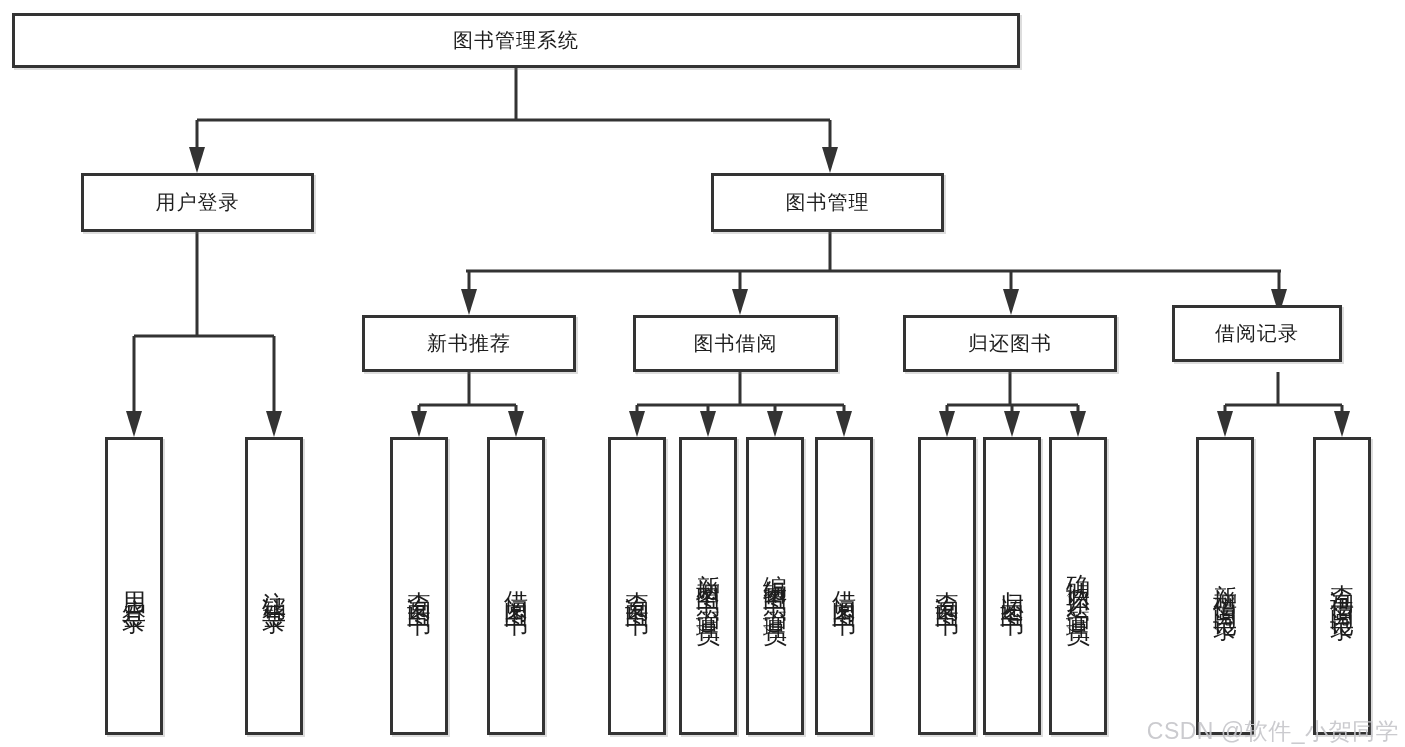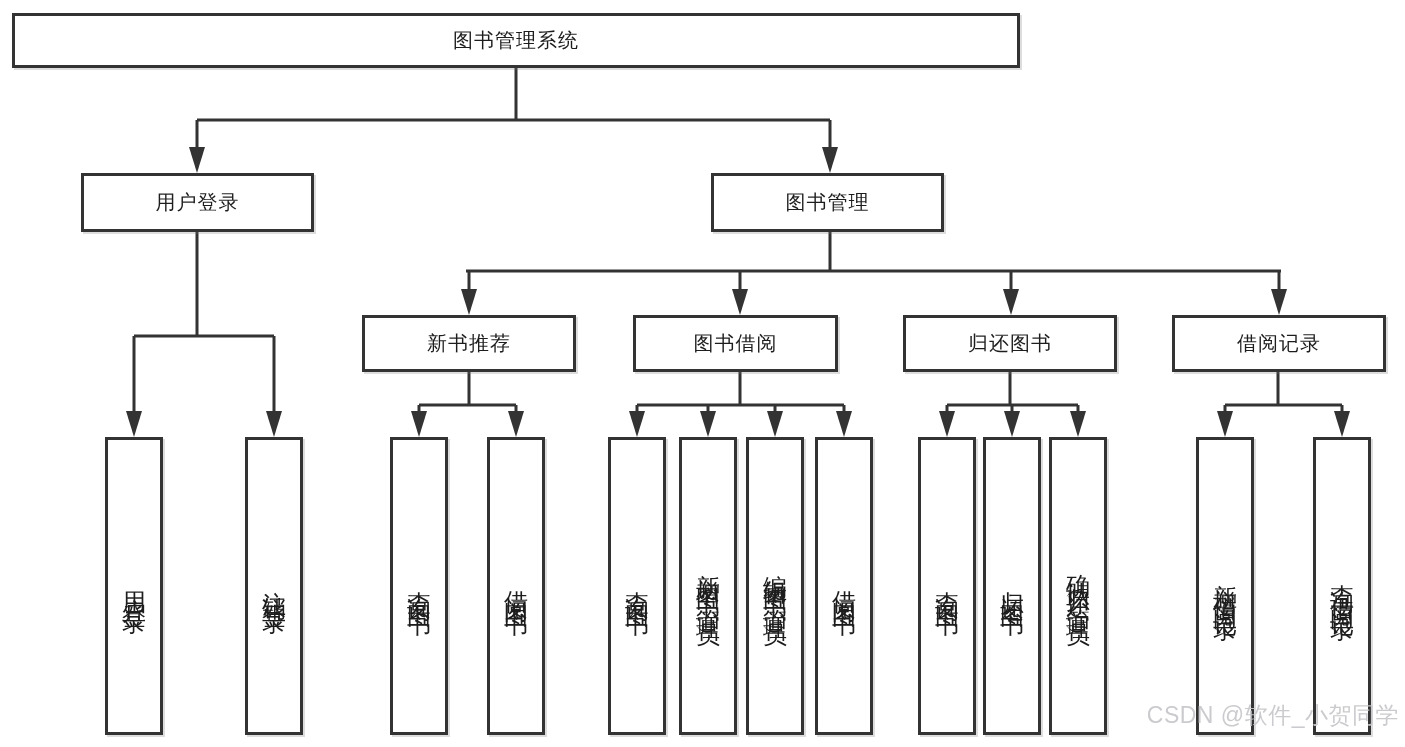--- a/index.html
+++ b/index.html
@@ -57,21 +57,21 @@
     font-size:20px;
   }
   .box.v span{
     writing-mode:vertical-rl;
     font-size:24px;
     letter-spacing:7px;
     line-height:1;
   }
   .watermark{
     position:absolute;
-    top:700px;
+    top:716px;
     right:6px;
     z-index:5;
     font-size:23px;
     letter-spacing:0.5px;
     color:var(--watermark-color);
     opacity:0.92;
     white-space:nowrap;
   }
 </style>
 </head>
@@ -122,21 +122,21 @@
 
   <div class="box h" style="left:711px;top:173px;width:233px;height:59px">
     <span>图书管理</span>
   </div>
   <div class="box h" style="left:633px;top:315px;width:205px;height:57px">
     <span>图书借阅</span>
   </div>
   <div class="box h" style="left:903px;top:315px;width:214px;height:57px">
     <span>归还图书</span>
   </div>
-  <div class="box h" style="left:1172px;top:315px;width:214px;height:57px">
+  <div class="box h" style="left:1172px;top:305px;width:170px;height:57px">
     <span>借阅记录</span>
   </div>
 
   <div class="box v" style="left:105px;top:437px;width:58px;height:298px">
     <span>用户登录</span>
   </div>
   <div class="box v" style="left:245px;top:437px;width:58px;height:298px">
     <span>注销登录</span>
   </div>
 

